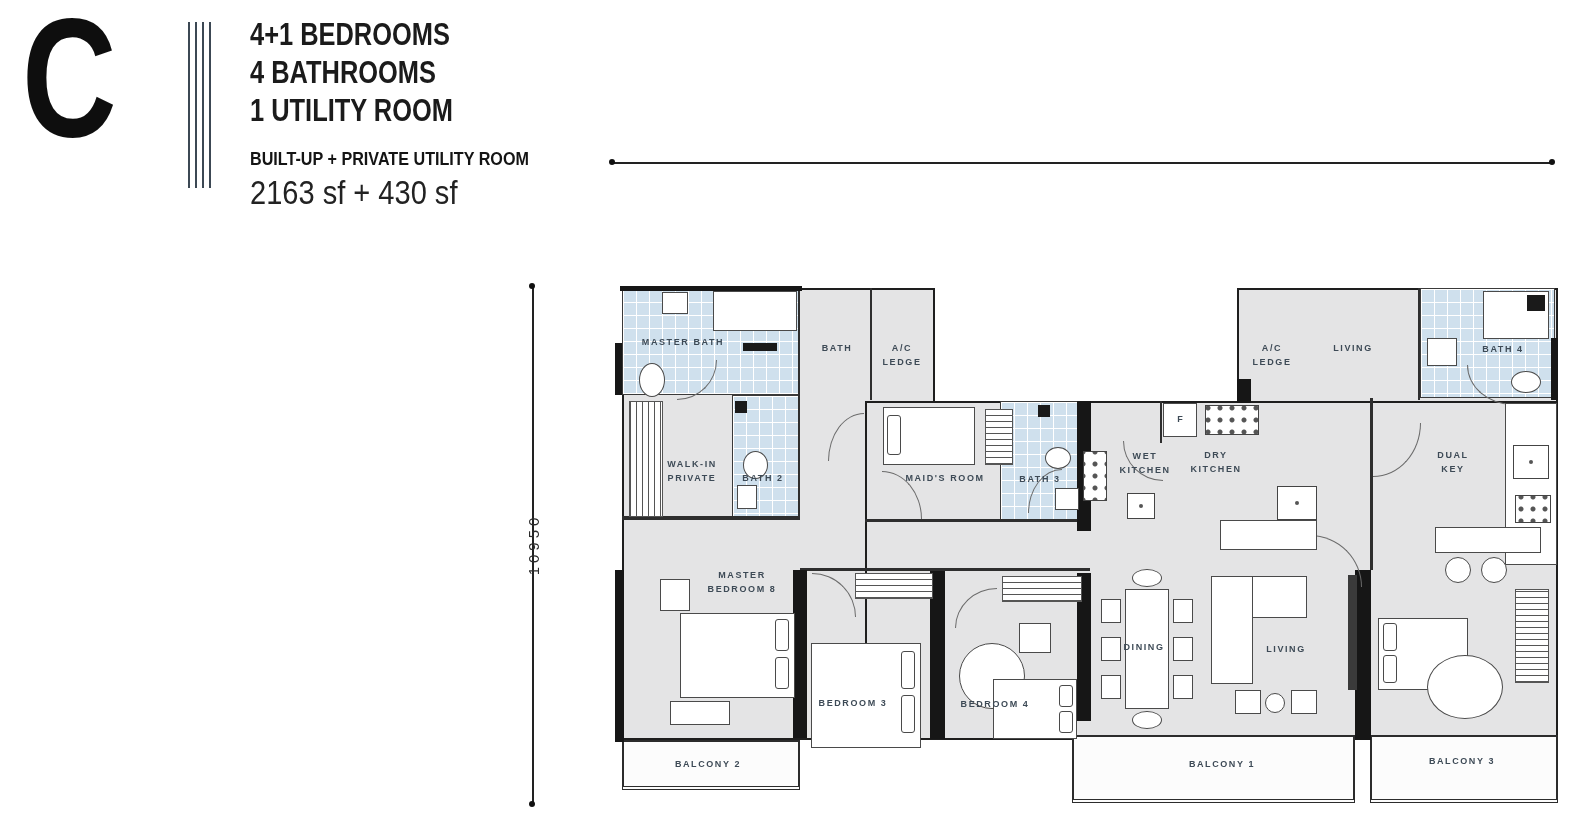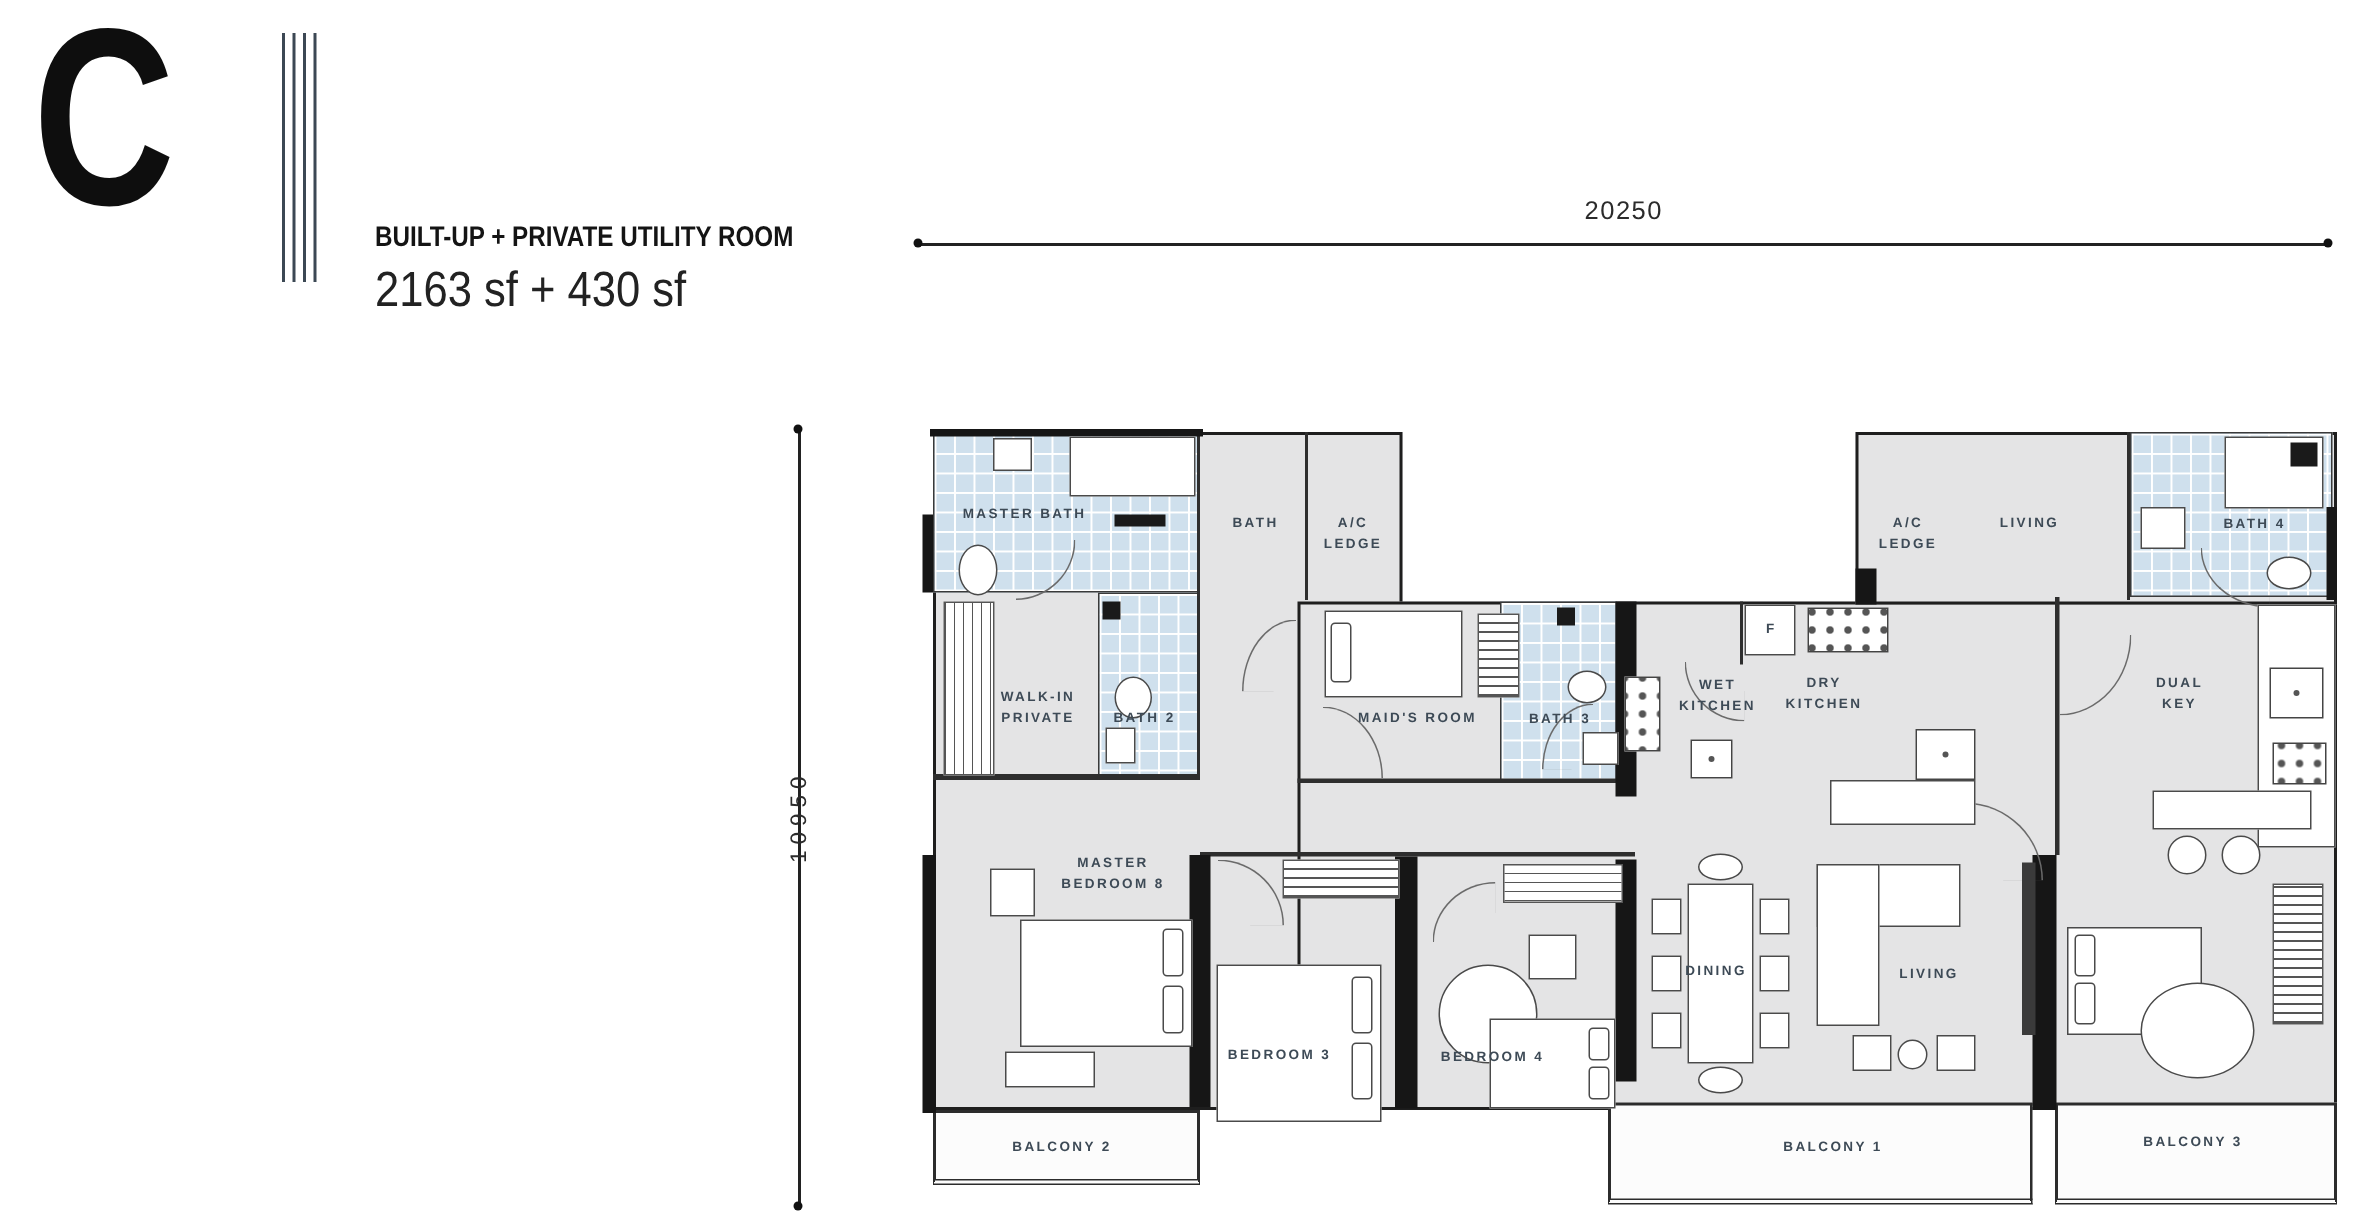--- a/index.html
+++ b/index.html
@@ -78,27 +78,31 @@
 </head>
 <body>
 
 <div id="page">
 
   <div id="unit-letter">C</div>
   <div class="vline" style="left:188px"></div>
   <div class="vline" style="left:195px"></div>
   <div class="vline" style="left:202px"></div>
   <div class="vline" style="left:209px"></div>
+  <div id="config">
+    <div class="cfg-line">4+1 BEDROOMS</div>
+    <div class="cfg-line">4 BATHROOMS</div>
+    <div class="cfg-line">1 UTILITY ROOM</div>
+  </div>
   <div id="area-title">BUILT-UP + PRIVATE UTILITY ROOM</div>
   <div id="area-value">2163 sf + 430 sf</div>
 
   <div class="dim-line-h"></div>
   <div class="dot" style="left:609px;top:159px"></div>
   <div class="dot" style="left:1549px;top:159px"></div>
-  <div id="dim-w-label">20250</div>
 
   <div class="dim-line-v"></div>
   <div class="dot" style="left:529px;top:283px"></div>
   <div class="dot" style="left:529px;top:801px"></div>
   <div id="dim-h-label">10950</div>
 
   <div id="plan">
 
     <div class="room" style="left:7px;top:5px;width:313px;height:452px"></div>
     <div class="room" style="left:250px;top:118px;width:693px;height:339px"></div>

